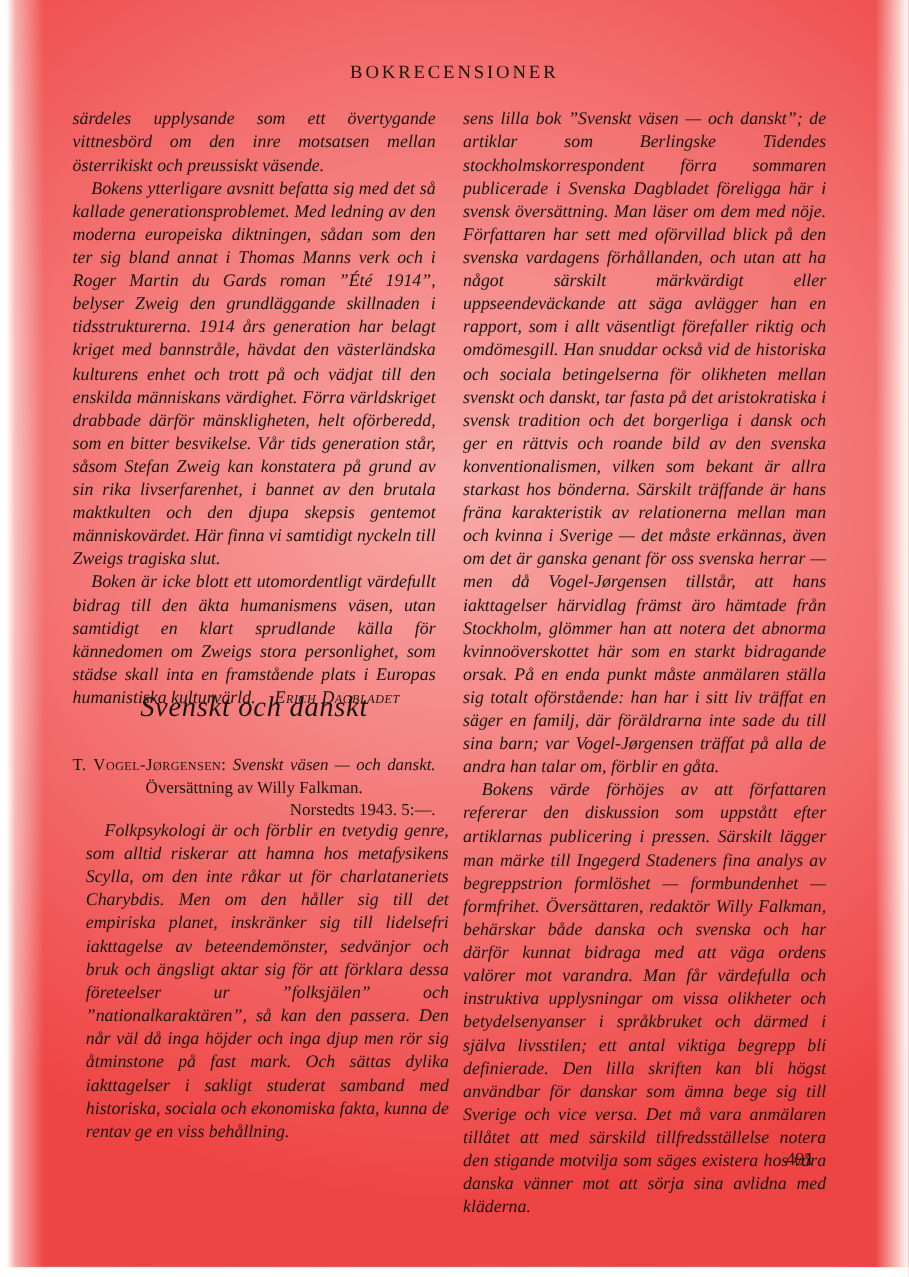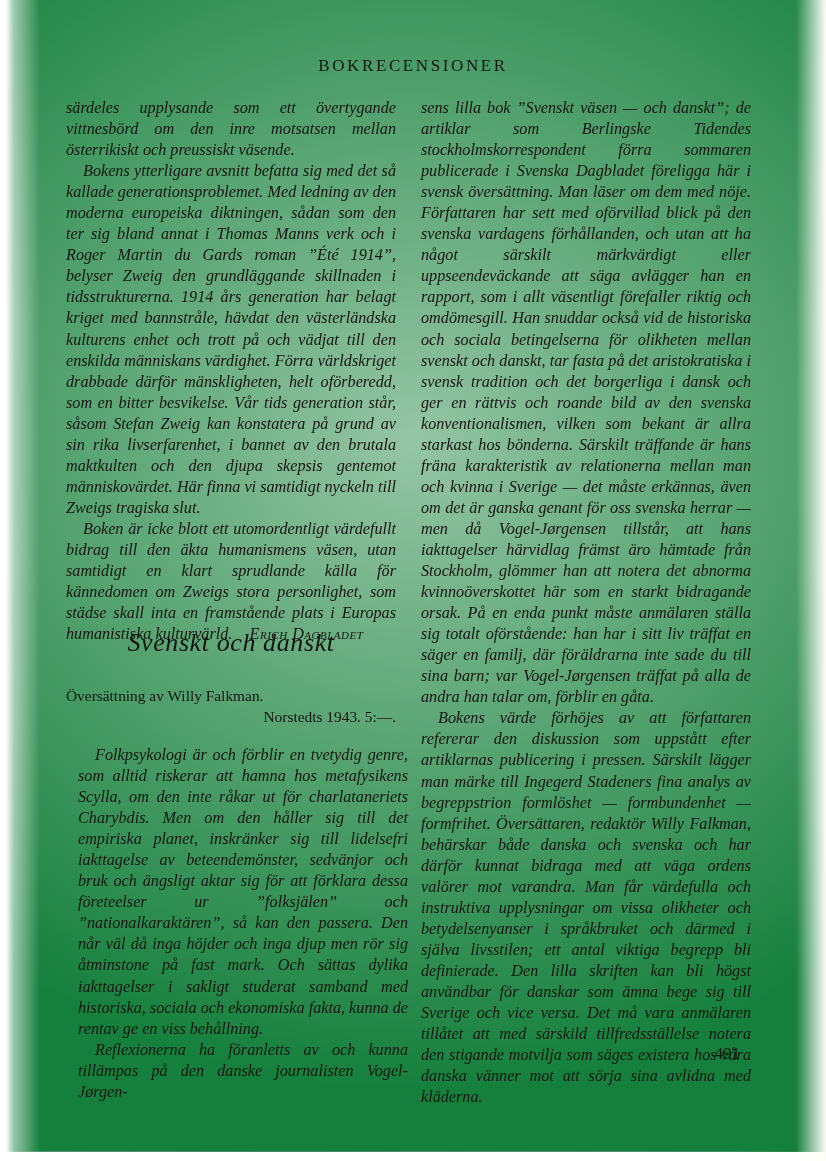--- a/index.html
+++ b/index.html
@@ -10,21 +10,21 @@
     width: 826px;
     height: 1161px;
     background: #ffffff;
     font-family: "Liberation Serif", "DejaVu Serif", serif;
     overflow: hidden;
   }
   #page {
     position: relative;
     width: 826px;
     height: 1161px;
-    background: #15803d;
+    background: #ef4444;
     box-sizing: border-box;
   }
   
   #page::before {
     content: "";
     position: absolute;
     inset: 0;
     background:
       linear-gradient(90deg, #ffffff 0px, #ffffff 6px, rgba(255,255,255,0.55) 14px, rgba(255,255,255,0.0) 40px),
       linear-gradient(270deg, #fdfdf7 0px, rgba(253,253,247,0.0) 30px),
@@ -131,21 +131,21 @@
     position: absolute;
     left: 66px;
     top: 686px;
     width: 330px;
     font-size: 15.4px;
     line-height: 20.5px;
     color: #17160f;
     z-index: 4;
   }
   #biblio .bl1 { text-align: justify; text-align-last: justify; }
-  #biblio .bl2 { text-align: left; }
+  #biblio .bl2 { text-align: center; }
   #biblio .bl3 { text-align: right; }
 
   #page-number {
     position: absolute;
     right: 86px;
     top: 1044px;
     font-size: 17px;
     color: #16150f;
     z-index: 4;
   }
@@ -159,27 +159,27 @@
 
   <div class="column" id="col-left">
     <p class="para no-indent ragged-end">särdeles upplysande som ett övertygande vittnesbörd om den inre motsatsen mellan österrikiskt och preussiskt väsende.</p>
     <p class="para ragged-end">Bokens ytterligare avsnitt befatta sig med det så kallade generationsproblemet. Med ledning av den moderna europeiska diktningen, sådan som den ter sig bland annat i Thomas Manns verk och i Roger Martin du Gards roman ”Été 1914”, belyser Zweig den grundläggande skillnaden i tidsstrukturerna. 1914 års generation har belagt kriget med bannstråle, hävdat den västerländska kulturens enhet och trott på och vädjat till den enskilda människans värdighet. Förra världskriget drabbade därför mänskligheten, helt oförberedd, som en bitter besvikelse. Vår tids generation står, såsom Stefan Zweig kan konstatera på grund av sin rika livserfarenhet, i bannet av den brutala maktkulten och den djupa skepsis gentemot människovärdet. Här finna vi samtidigt nyckeln till Zweigs tragiska slut.</p>
     <p class="para"><span>Boken är icke blott ett utomordentligt värdefullt bidrag till den äkta humanismens väsen, utan samtidigt en klart sprudlande källa för kännedomen om Zweigs stora personlighet, som städse skall inta en framstående plats i Europas humanistiska kulturvärld.</span><span class="signature-inline">  Erich Dagbladet</span></p>
   </div>
 
   <div id="article-title">Svenskt och danskt</div>
 
   <div id="biblio">
+    <div class="bl1"><span class="sc">T. Vogel-Jørgensen:</span> <span class="italic">Svenskt väsen — och danskt.</span></div>
     <div class="bl2">Översättning av Willy Falkman.</div>
     <div class="bl3">Norstedts 1943. 5:—.</div>
   </div>
 
   <div class="column" id="col-left-lower" style="top:745px; left:78px;">
     <p class="para ragged-end">Folkpsykologi är och förblir en tvetydig genre, som alltid riskerar att hamna hos metafysikens Scylla, om den inte råkar ut för charlataneriets Charybdis. Men om den håller sig till det empiriska planet, inskränker sig till lidelsefri iakttagelse av beteendemönster, sedvänjor och bruk och ängsligt aktar sig för att förklara dessa företeelser ur ”folksjälen” och ”nationalkaraktären”, så kan den passera. Den når väl då inga höjder och inga djup men rör sig åtminstone på fast mark. Och sättas dylika iakttagelser i sakligt studerat samband med historiska, sociala och ekonomiska fakta, kunna de rentav ge en viss behållning.</p>
-    <p class="para">Reflexionerna ha föranletts av och kunna tillämpas på den danske journalisten Vogel-Jørgen-</p>
   </div>
 
   <div class="column" id="col-right">
     <p class="para no-indent ragged-end">sens lilla bok ”Svenskt väsen — och danskt”; de artiklar som Berlingske Tidendes stockholmskorrespondent förra sommaren publicerade i Svenska Dagbladet föreligga här i svensk översättning. Man läser om dem med nöje. Författaren har sett med oförvillad blick på den svenska vardagens förhållanden, och utan att ha något särskilt märkvärdigt eller uppseendeväckande att säga avlägger han en rapport, som i allt väsentligt förefaller riktig och omdömesgill. Han snuddar också vid de historiska och sociala betingelserna för olikheten mellan svenskt och danskt, tar fasta på det aristokratiska i svensk tradition och det borgerliga i dansk och ger en rättvis och roande bild av den svenska konventionalismen, vilken som bekant är allra starkast hos bönderna. Särskilt träffande är hans fräna karakteristik av relationerna mellan man och kvinna i Sverige — det måste erkännas, även om det är ganska genant för oss svenska herrar — men då Vogel-Jørgensen tillstår, att hans iakttagelser härvidlag främst äro hämtade från Stockholm, glömmer han att notera det abnorma kvinnoöverskottet här som en starkt bidragande orsak. På en enda punkt måste anmälaren ställa sig totalt oförstående: han har i sitt liv träffat en säger en familj, där föräldrarna inte sade du till sina barn; var Vogel-Jørgensen träffat på alla de andra han talar om, förblir en gåta.</p>
     <p class="para"><span>Bokens värde förhöjes av att författaren refererar den diskussion som uppstått efter artiklarnas publicering i pressen. Särskilt lägger man märke till Ingegerd Stadeners fina analys av begreppstrion formlöshet — formbundenhet — formfrihet. Översättaren, redaktör Willy Falkman, behärskar både danska och svenska och har därför kunnat bidraga med att väga ordens valörer mot varandra. Man får värdefulla och instruktiva upplysningar om vissa olikheter och betydelsenyanser i språkbruket och därmed i själva livsstilen; ett antal viktiga begrepp bli definierade. Den lilla skriften kan bli högst användbar för danskar som ämna bege sig till Sverige och vice versa. Det må vara anmälaren tillåtet att med särskild tillfredsställelse notera den stigande motvilja som säges existera hos våra danska vänner mot att sörja sina avlidna med kläderna.</span></p>
   </div>
 
   <div id="page-number">491</div>
 
   <div class="scan-edge-bottom"></div>

